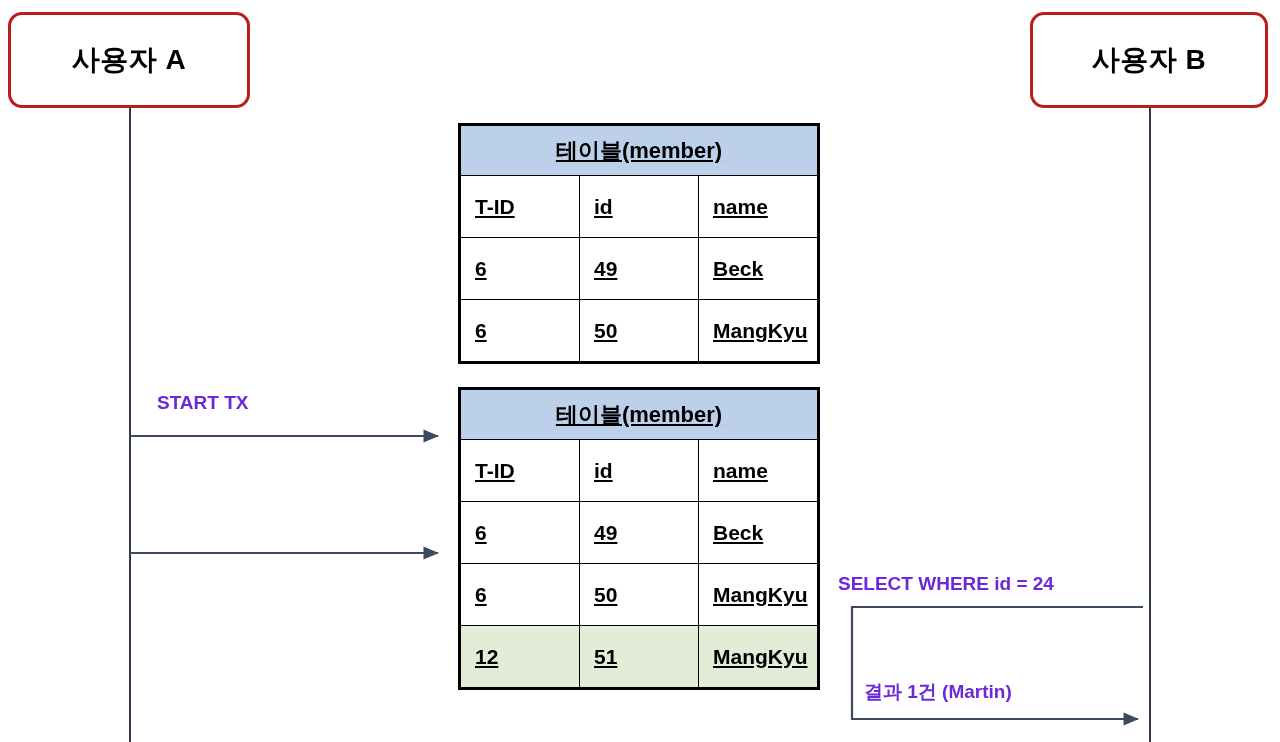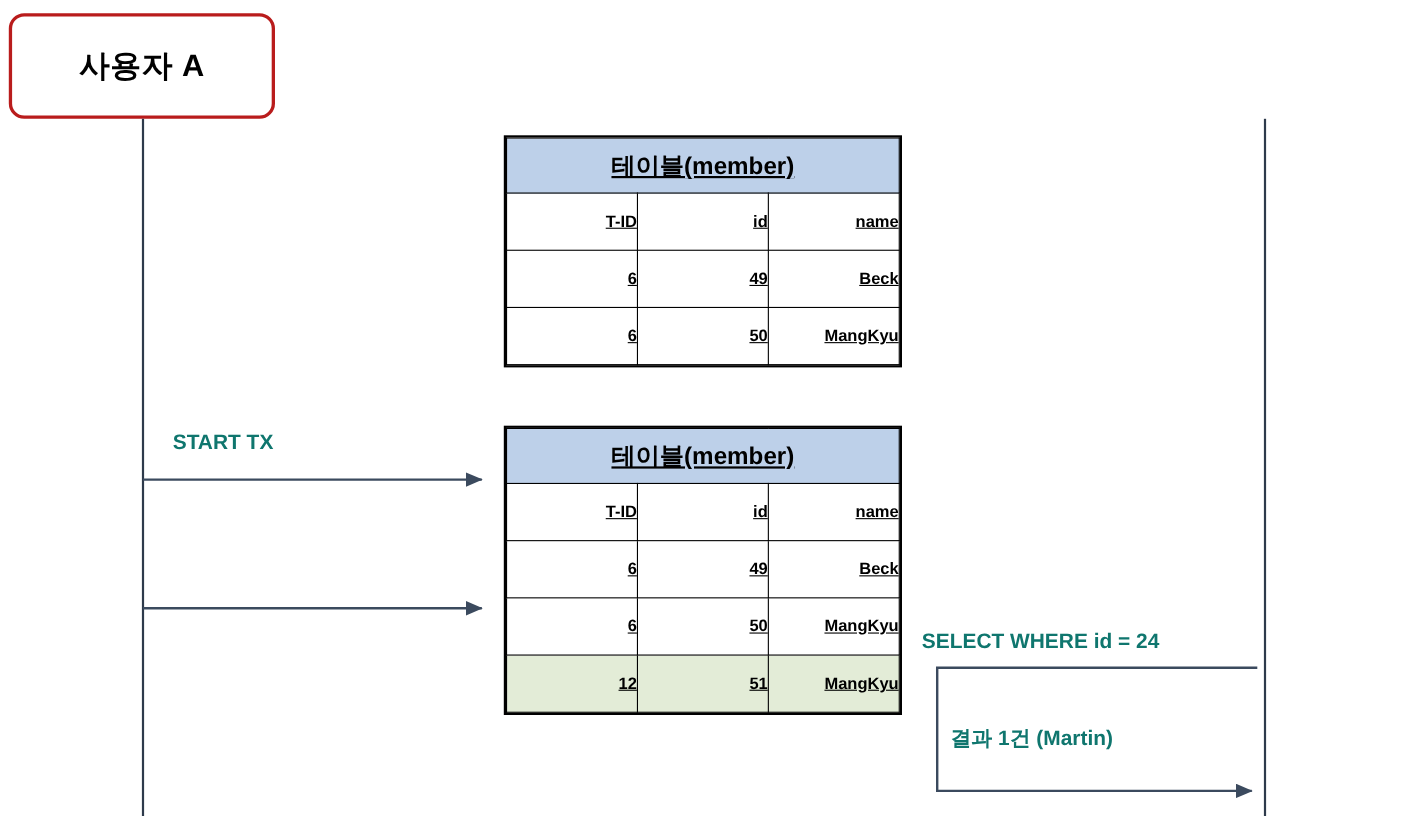--- a/index.html
+++ b/index.html
@@ -55,71 +55,74 @@
   #table-after  { left: 458px; top: 387px; width: 362px; }
 
   .db-table table {
     border-collapse: collapse;
     width: 100%;
     table-layout: fixed;
     text-decoration: underline;
   }
   .db-table th, .db-table td {
     border: 1.5px solid #000000;
-    font-size: 15px;
+    font-size: 21px;
     font-weight: bold;
     color: #000000;
     padding: 0 0 0 14px;
-    height: 52px;
-    text-align: right;
+    height: 62px;
+    text-align: left;
     vertical-align: middle;
     box-sizing: border-box;
   }
   .db-table .title-cell {
     background: #bdd0e9;
     text-align: center;
     padding: 0;
     height: 50px;
     font-size: 22px;
   }
   .col-tid  { width: 100px; }
   .col-id   { width: 80px;  }
   .col-name { width: 182px; }
   tr.highlight td { background: #e3ecd7; }
 
   
   .msg-label {
     position: absolute;
     font-size: 19px;
     font-weight: bold;
-    color: #0f766e;
+    color: #6d28d9;
     white-space: pre-line;
     line-height: 1.42;
   }
   #label-start-tx   { left: 157px; top: 390px; }
   #label-insert     { left: 139px; top: 476px; }
   #label-select     { left: 838px; top: 571px; }
-  #label-result     { left: 864px; top: 659px; }
+  #label-result     { left: 864px; top: 679px; }
 
   
   #arrow-layer {
     position: absolute;
     left: 0; top: 0;
     width: 1280px;
     height: 742px;
     pointer-events: none;
   }
 </style>
 </head>
 <body>
 
 <div id="canvas">
 
   <div class="actor-box" id="actor-a">
     <span>사용자 A</span>
+  </div>
+  <div class="actor-box" id="actor-b">
+    <span>사용자 B</span>
   </div>
 
   <div class="lifeline" id="lifeline-a"></div>
   <div class="lifeline" id="lifeline-b"></div>
 
   <div class="db-table" id="table-before">
     <table>
       <tbody>
           <tr>
         <td class="title-cell" colspan="3">테이블(member)</td>

